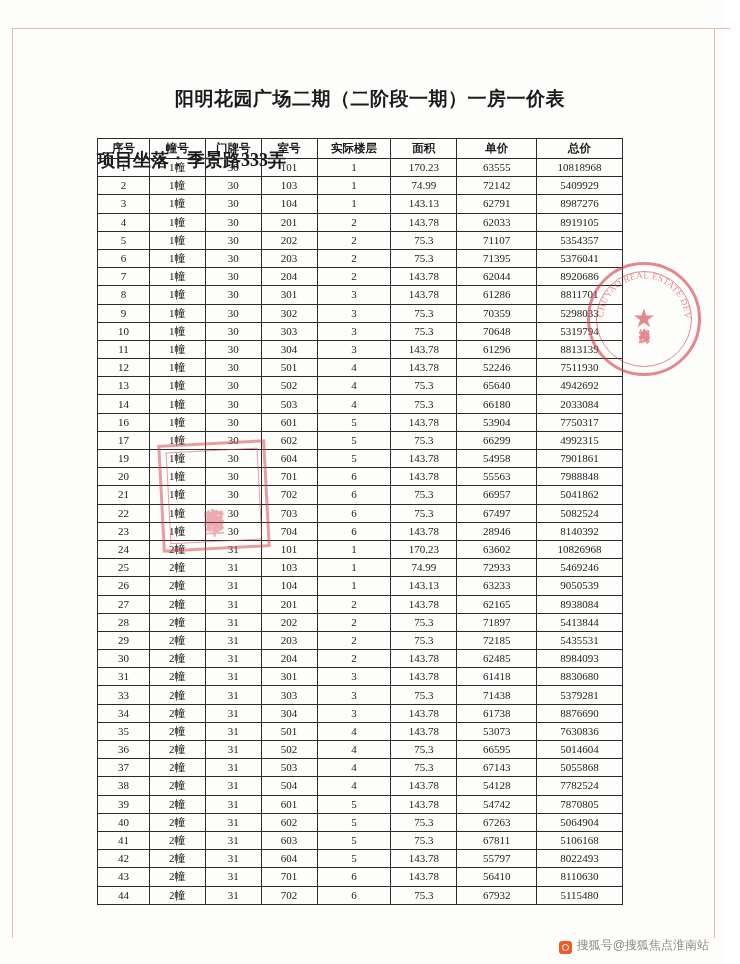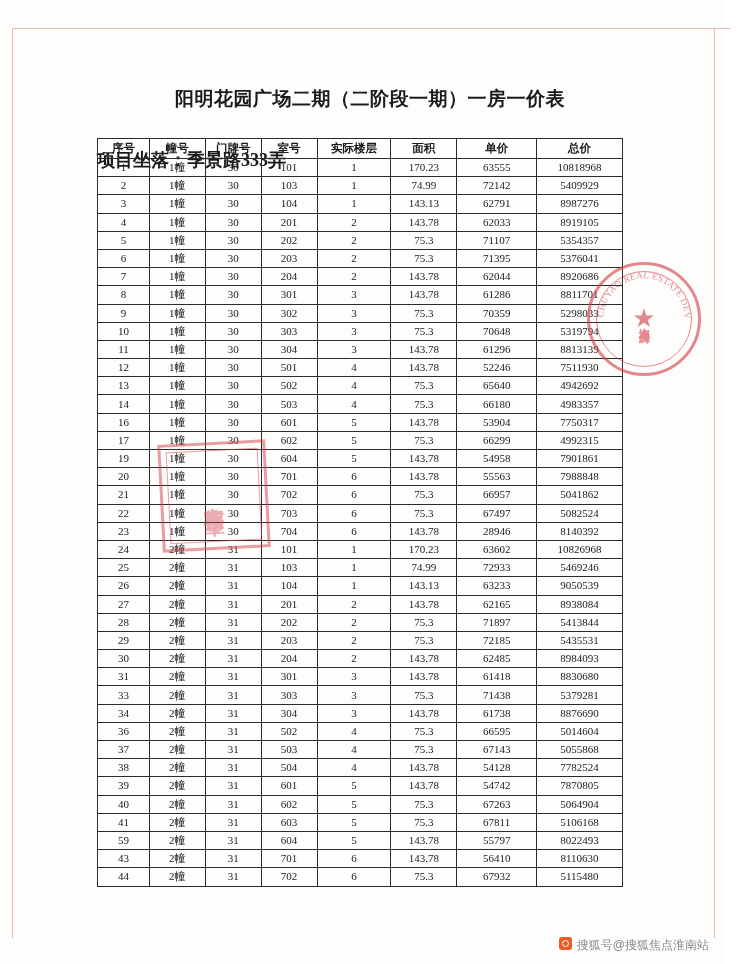--- a/index.html
+++ b/index.html
@@ -159,21 +159,21 @@
     letter-spacing: 2px;
     writing-mode: vertical-rl;
     text-orientation: upright;
     opacity: 0.85;
   }
   .watermark {
     position: absolute;
     right: 14px;
     bottom: 10px;
     display: flex;
-    align-items: flex-start;
+    align-items: flex-end;
     gap: 5px;
     color: #8a8a8a;
     font-size: 12px;
     font-family: "Liberation Sans", sans-serif;
   }
   .watermark .wm-logo {
     width: 13px; height: 13px;
     border-radius: 3px;
     background: #f05a28;
     display: inline-block;
@@ -356,21 +356,21 @@
           <td>4942692</td>
         </tr>
         <tr>
           <td>14</td>
           <td>1幢</td>
           <td>30</td>
           <td>503</td>
           <td>4</td>
           <td>75.3</td>
           <td>66180</td>
-          <td>4983357</td>
+          <td>2033084</td>
         </tr>
         <tr>
           <td>16</td>
           <td>1幢</td>
           <td>30</td>
           <td>601</td>
           <td>5</td>
           <td>143.78</td>
           <td>53904</td>
           <td>7750317</td>
@@ -529,20 +529,30 @@
           <td>34</td>
           <td>2幢</td>
           <td>31</td>
           <td>304</td>
           <td>3</td>
           <td>143.78</td>
           <td>61738</td>
           <td>8876690</td>
         </tr>
         <tr>
+          <td>35</td>
+          <td>2幢</td>
+          <td>31</td>
+          <td>501</td>
+          <td>4</td>
+          <td>143.78</td>
+          <td>53073</td>
+          <td>7630836</td>
+        </tr>
+        <tr>
           <td>36</td>
           <td>2幢</td>
           <td>31</td>
           <td>502</td>
           <td>4</td>
           <td>75.3</td>
           <td>66595</td>
           <td>5014604</td>
         </tr>
         <tr>
@@ -589,21 +599,21 @@
           <td>41</td>
           <td>2幢</td>
           <td>31</td>
           <td>603</td>
           <td>5</td>
           <td>75.3</td>
           <td>67811</td>
           <td>5106168</td>
         </tr>
         <tr>
-          <td>59</td>
+          <td>42</td>
           <td>2幢</td>
           <td>31</td>
           <td>604</td>
           <td>5</td>
           <td>143.78</td>
           <td>55797</td>
           <td>8022493</td>
         </tr>
         <tr>
           <td>43</td>

